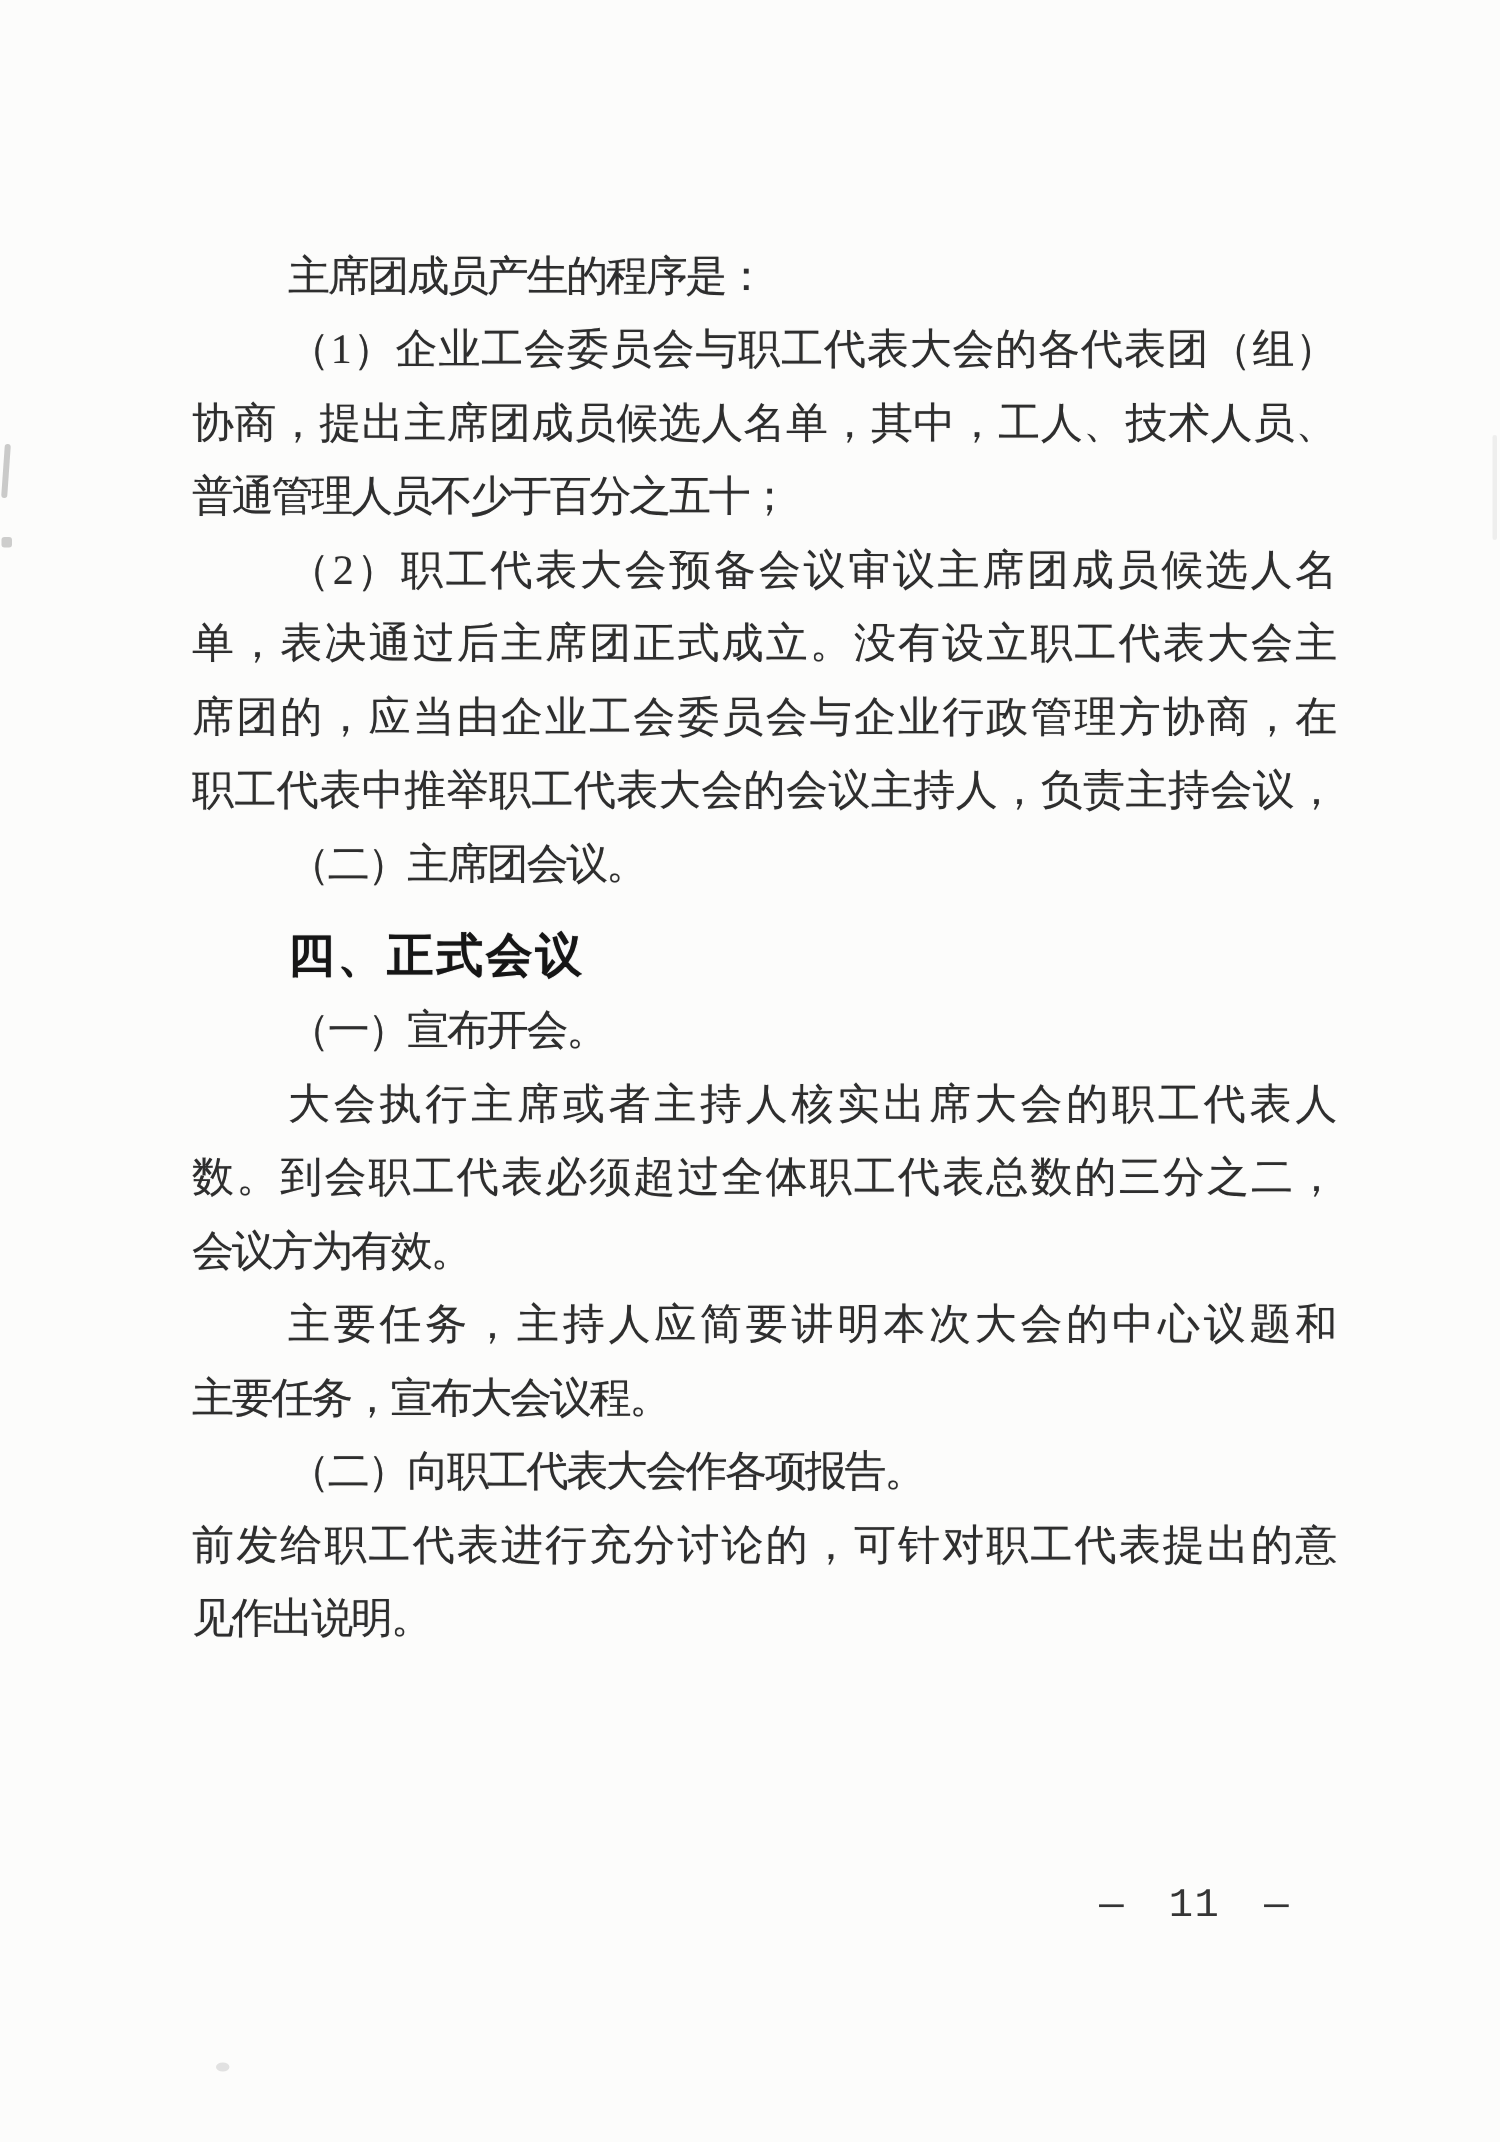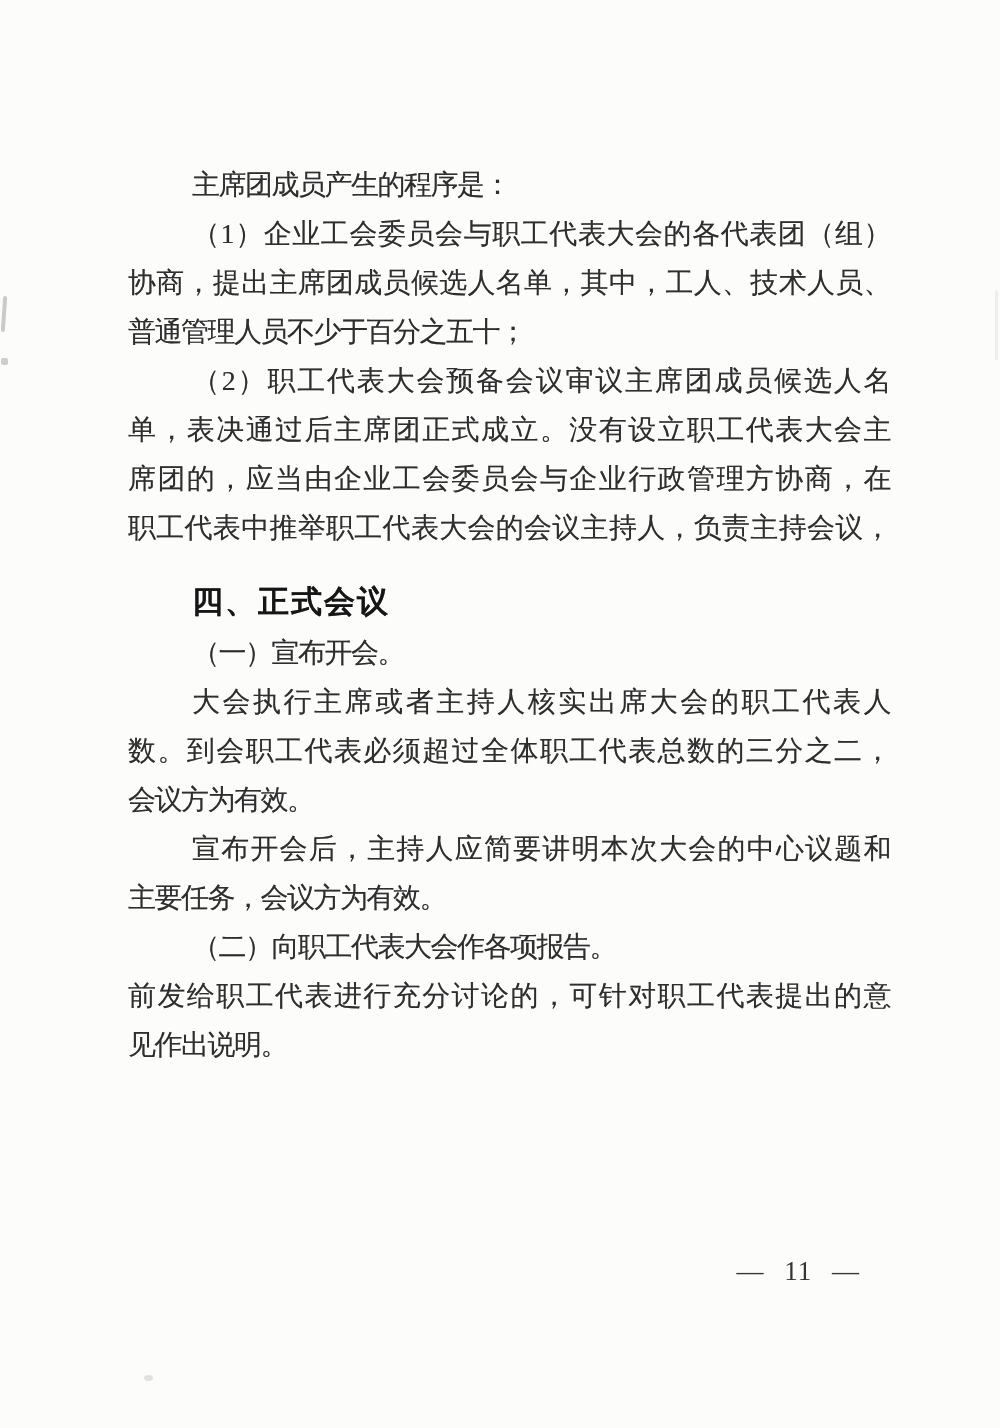--- a/index.html
+++ b/index.html
@@ -33,34 +33,34 @@
   }
   .ind-normal { text-indent: 64px; }
   .ind-small  { text-indent: 36px; }
   .ind-none   { text-indent: 0; }
   .line.heading {
     font-family: "Liberation Sans", sans-serif;
     font-weight: 700;
     font-size: 31px;
     color: #161616;
     letter-spacing: 2px;
-    margin-top: 24px;
+    margin-top: 10px;
     height: 52px;
     line-height: 52px;
     text-shadow: 0 0 0.6px rgba(20,20,20,0.6);
   }
   .page-number {
     position: absolute;
     top: 1256px;
     right: 140px;
     font-size: 27px;
     color: #353535;
     letter-spacing: 1px;
     word-spacing: 12px;
-    font-family: Liberation Serif, serif;
+    font-family: Liberation Mono, monospace;
   }
   
   .artifact { position: absolute; pointer-events: none; }
   .artifact-left-streak {
     left: 2px; top: 296px; width: 4px; height: 36px;
     background: rgba(110,110,110,0.35); border-radius: 2px;
     transform: rotate(4deg);
   }
   .artifact-left-dash {
     left: 1px; top: 358px; width: 7px; height: 7px;
@@ -82,27 +82,28 @@
 
   <div class="doc-body">
       <div class="line ind-normal">主席团成员产生的程序是：</div>
       <div class="line ind-normal fill">（1）企业工会委员会与职工代表大会的各代表团（组）</div>
       <div class="line ind-none fill">协商，提出主席团成员候选人名单，其中，工人、技术人员、</div>
       <div class="line ind-none">普通管理人员不少于百分之五十；</div>
       <div class="line ind-normal fill">（2）职工代表大会预备会议审议主席团成员候选人名</div>
       <div class="line ind-none fill">单，表决通过后主席团正式成立。没有设立职工代表大会主</div>
       <div class="line ind-none fill">席团的，应当由企业工会委员会与企业行政管理方协商，在</div>
       <div class="line ind-none fill">职工代表中推举职工代表大会的会议主持人，负责主持会议，</div>
+      <div class="line ind-normal">（二）主席团会议。</div>
       <div class="line ind-normal heading">四、正式会议</div>
       <div class="line ind-normal">（一）宣布开会。</div>
       <div class="line ind-normal fill">大会执行主席或者主持人核实出席大会的职工代表人</div>
       <div class="line ind-none fill">数。到会职工代表必须超过全体职工代表总数的三分之二，</div>
       <div class="line ind-none">会议方为有效。</div>
-      <div class="line ind-normal fill">宣布开会后，主持人应简要讲明本次大会的中心议题和</div>
-      <div class="line ind-none">主要任务，会议方为有效。</div>
+      <div class="line ind-normal fill">主要任务，主持人应简要讲明本次大会的中心议题和</div>
+      <div class="line ind-none">主要任务，宣布大会议程。</div>
       <div class="line ind-normal">（二）向职工代表大会作各项报告。</div>
       <div class="line ind-none fill">前发给职工代表进行充分讨论的，可针对职工代表提出的意</div>
       <div class="line ind-none">见作出说明。</div>
     </div>
 
   <div class="page-number">— 11 —</div>
 
   <div class="artifact artifact-left-streak"></div>
   <div class="artifact artifact-left-dash"></div>
   <div class="artifact artifact-right-streak"></div>

